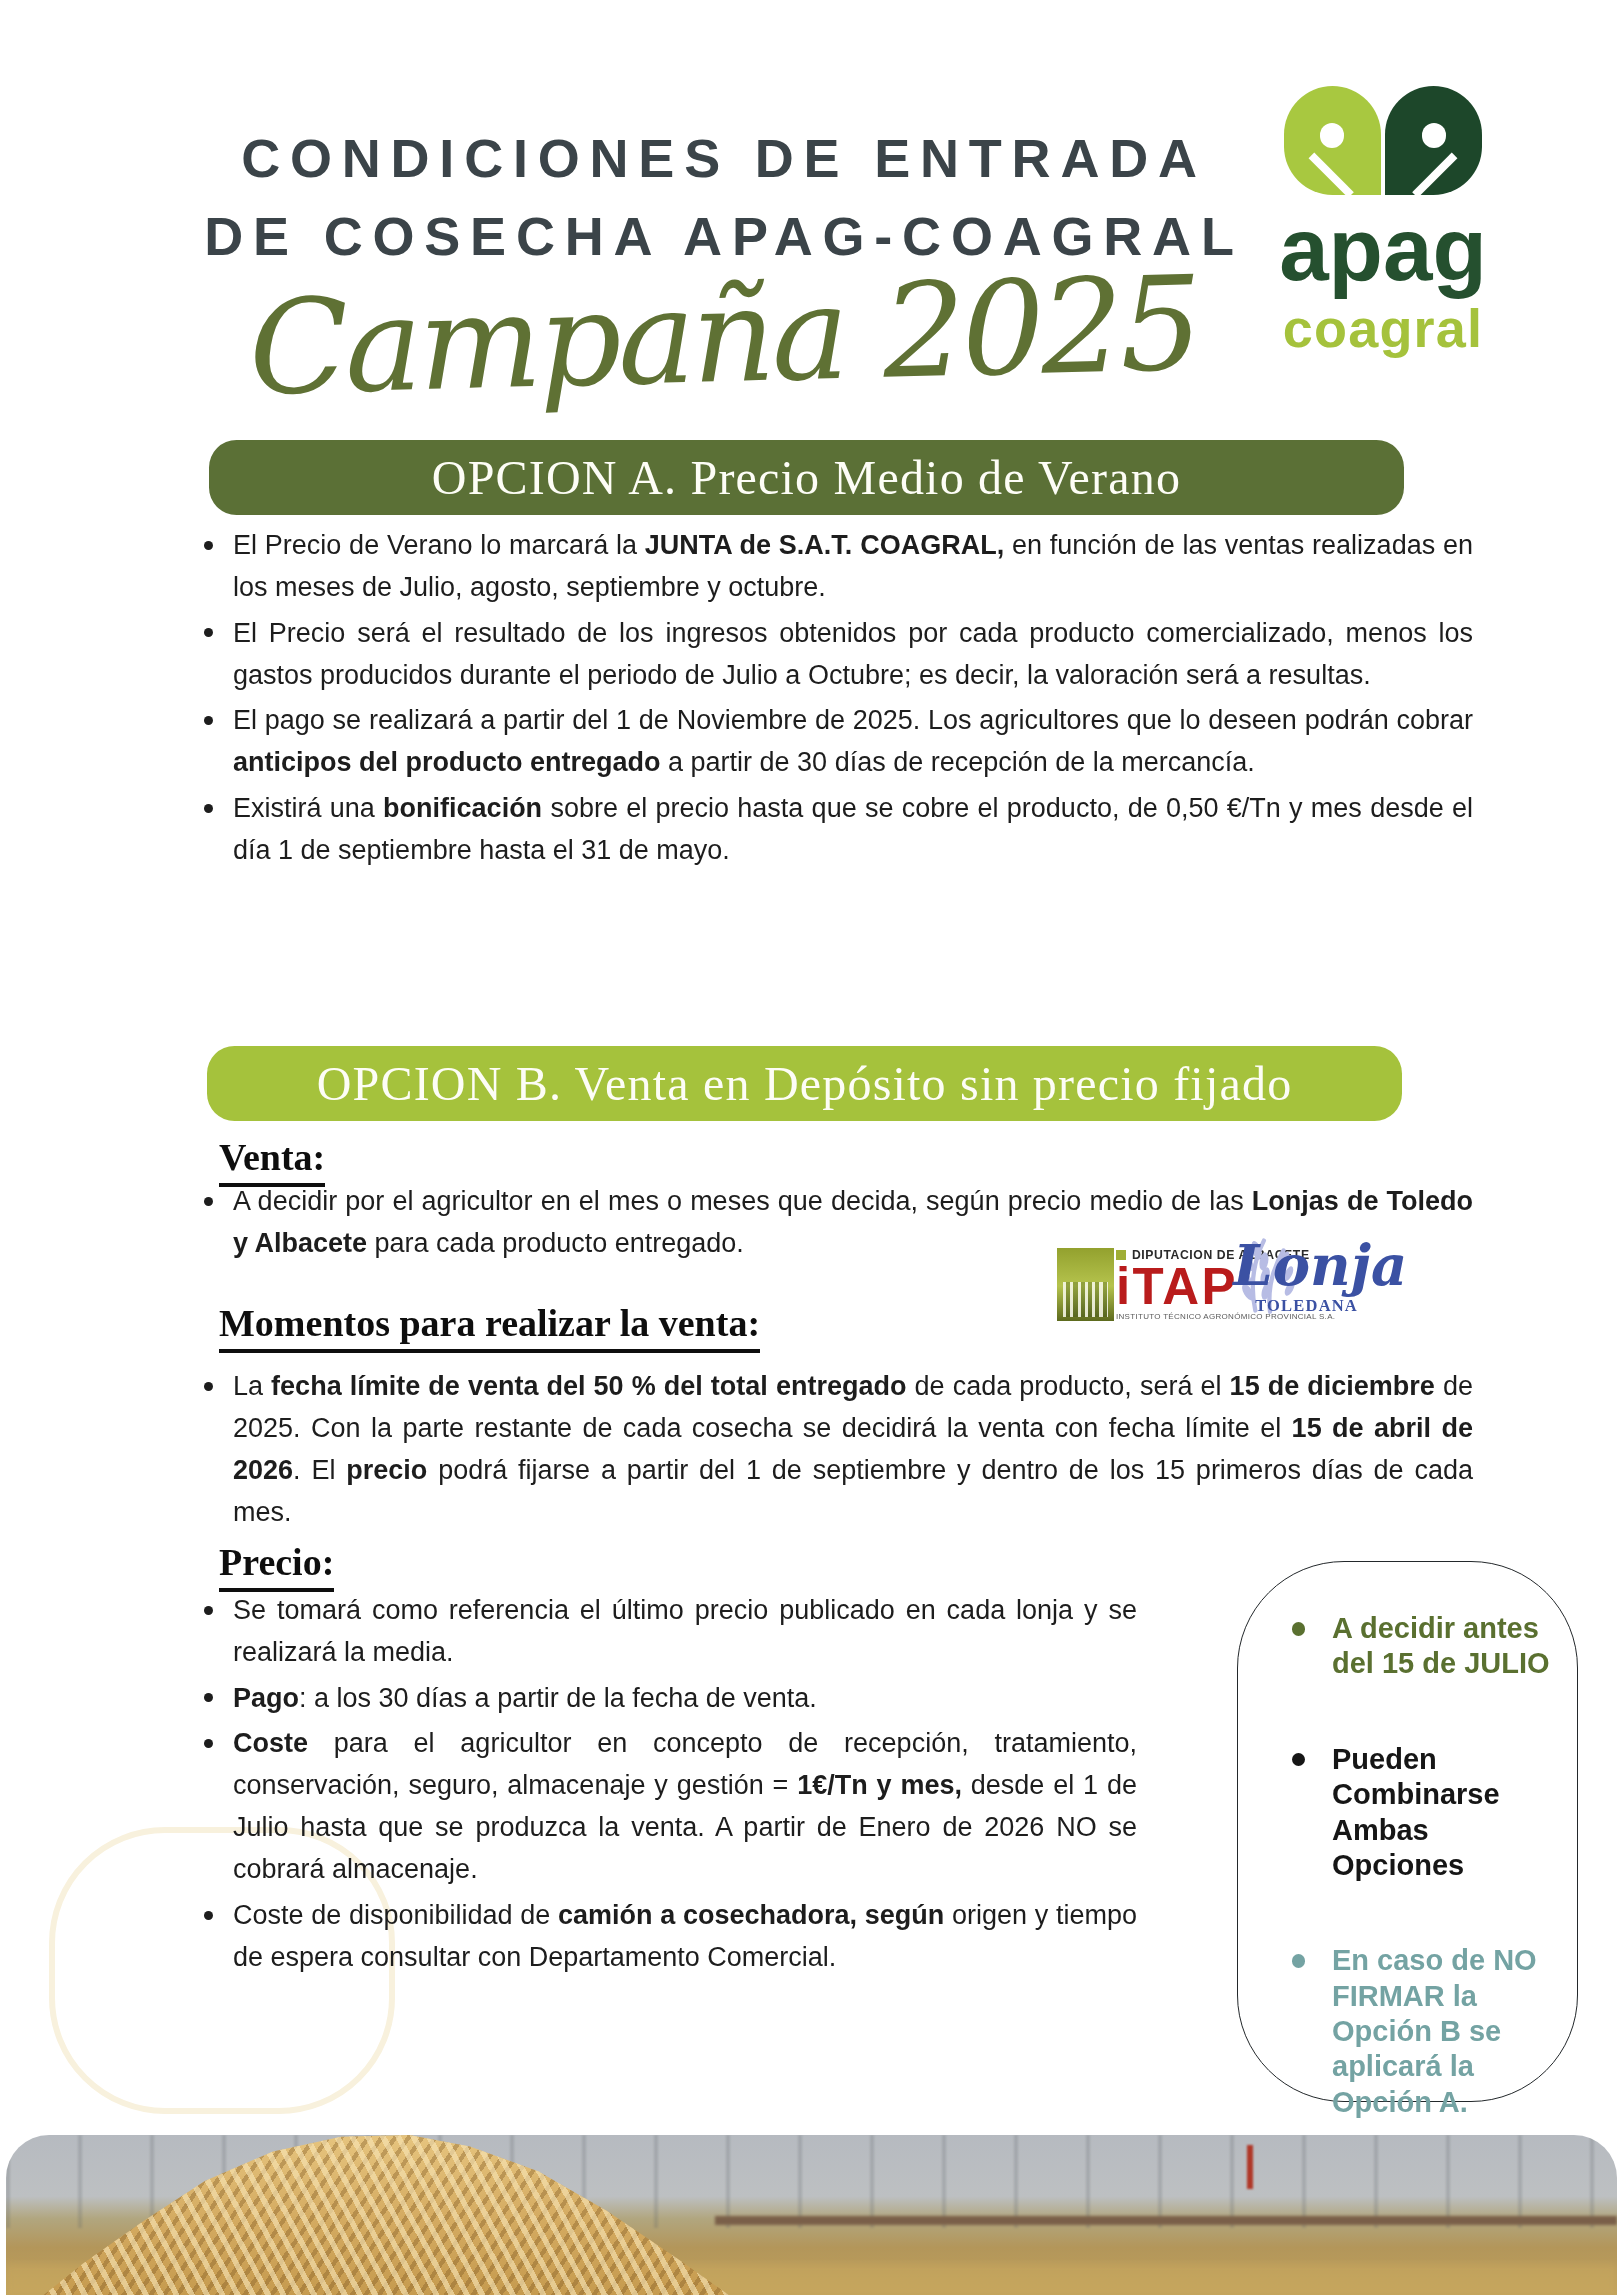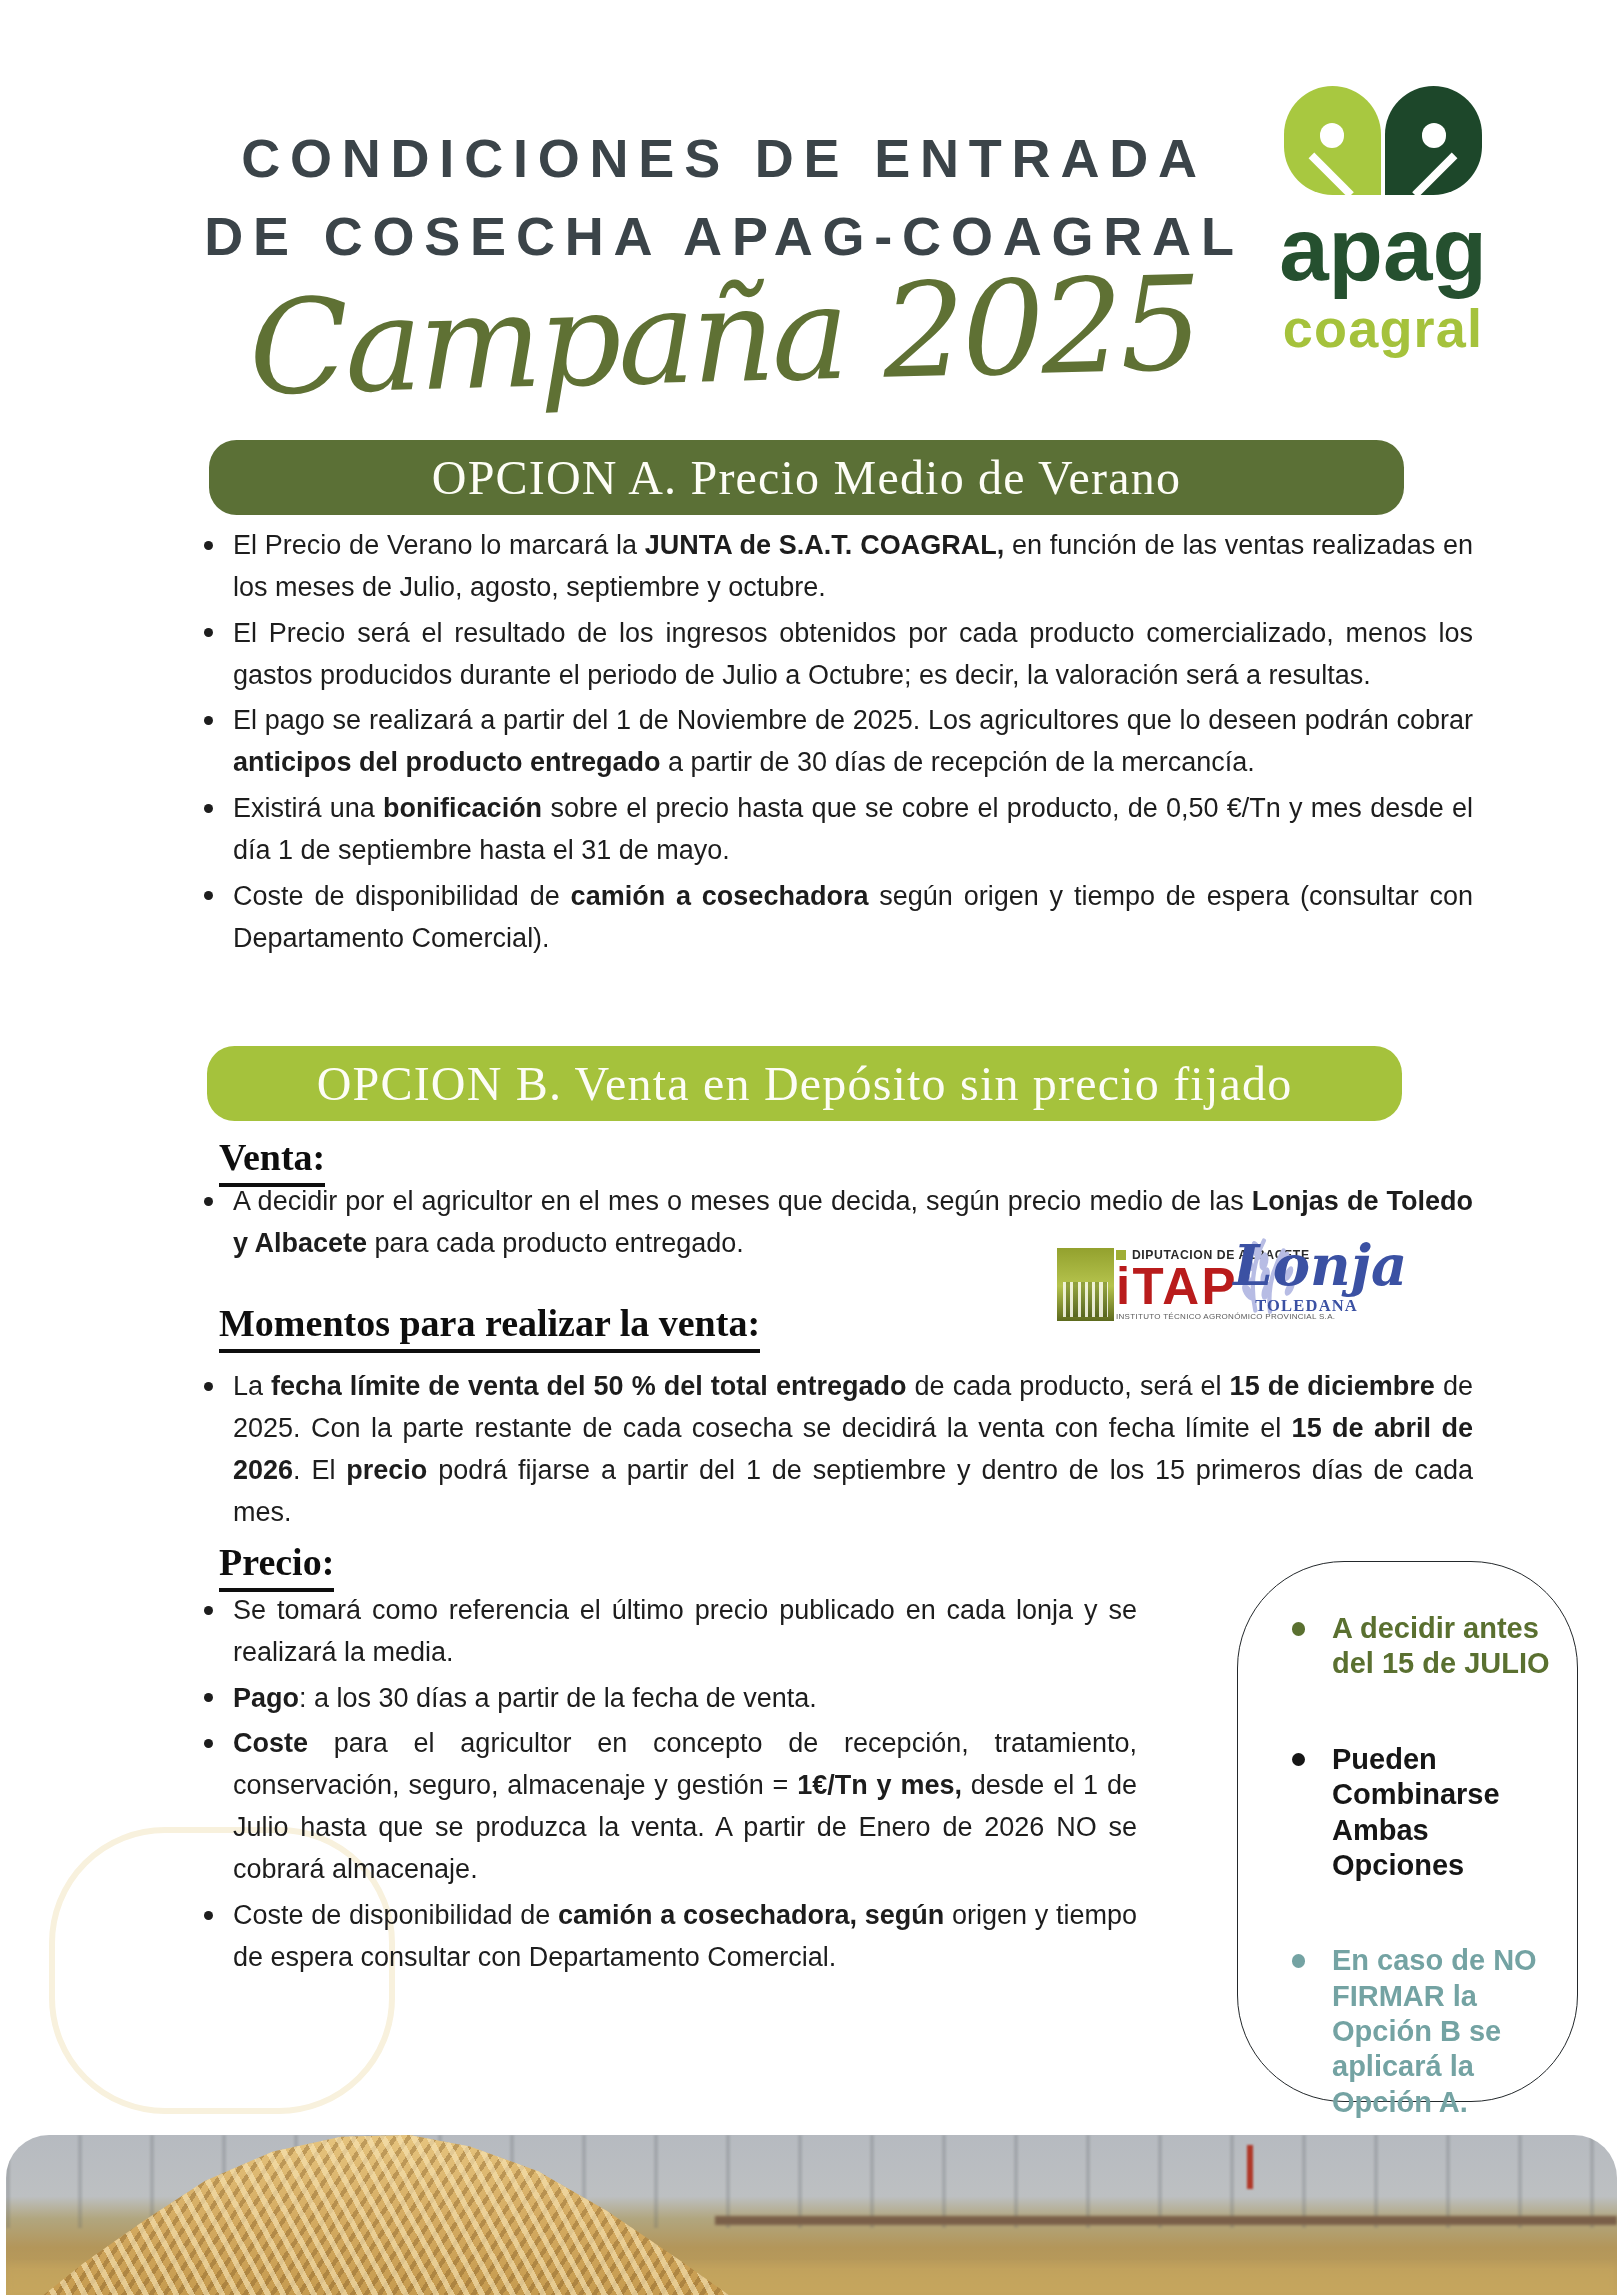--- a/index.html
+++ b/index.html
@@ -109,21 +109,20 @@
 </header>
 
 <div class="band band-a">
   <span>OPCION A. Precio Medio de Verano</span>
 </div>
 <ul id="list-a" class="bullets">
     <li><span>El Precio de Verano lo marcará la </span><b>JUNTA de S.A.T. COAGRAL,</b><span> en función de las ventas realizadas en los meses de Julio, agosto, septiembre y octubre.</span></li>
     <li><span>El Precio será el resultado de los ingresos obtenidos por cada producto comercializado, menos los gastos producidos durante el periodo de Julio a Octubre; es decir, la valoración será a resultas.</span></li>
     <li><span>El pago se realizará a partir del 1 de Noviembre de 2025. Los agricultores que lo deseen podrán cobrar </span><b>anticipos del producto entregado</b><span> a partir de 30 días de recepción de la mercancía.</span></li>
     <li><span>Existirá una </span><b>bonificación</b><span> sobre el precio hasta que se cobre el producto, de 0,50 €/Tn y mes desde el día 1 de septiembre hasta el 31 de mayo.</span></li>
-    <li><span>Coste de disponibilidad de </span><b>camión a cosechadora</b><span> según origen y tiempo de espera (consultar con Departamento Comercial).</span></li>
   </ul>
 
 <div class="band band-b">
   <span>OPCION B. Venta en Depósito sin precio fijado</span>
 </div>
 
 <h3 id="head-venta" class="sub-head">
   <span>Venta:</span>
 </h3>
 <ul id="list-venta" class="bullets">

